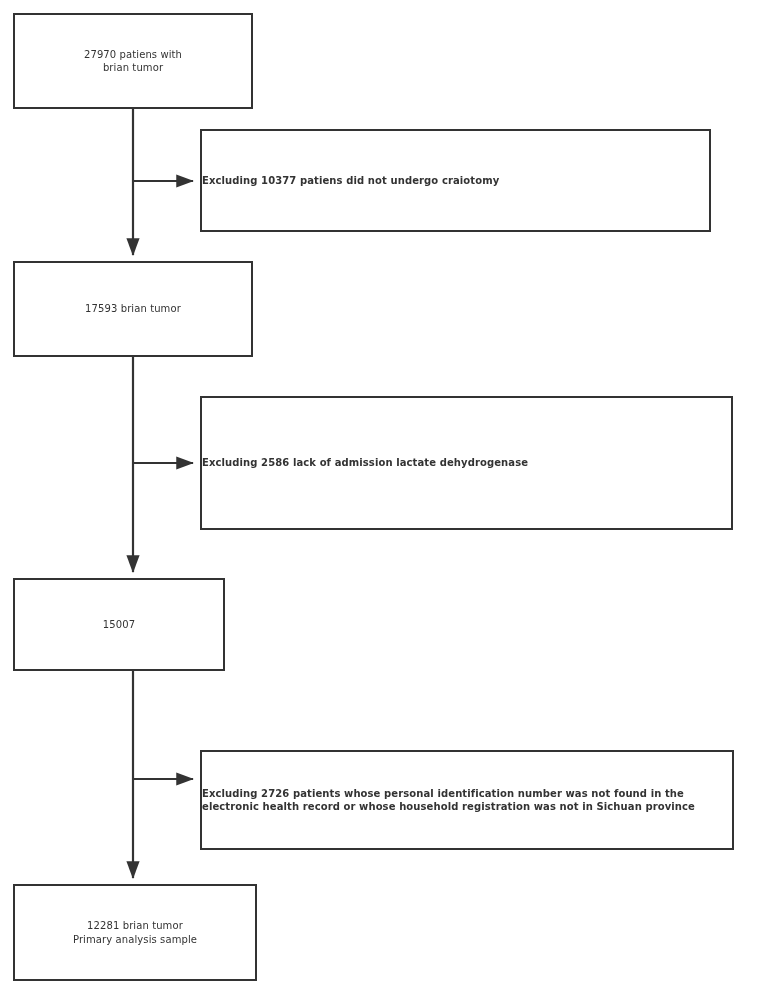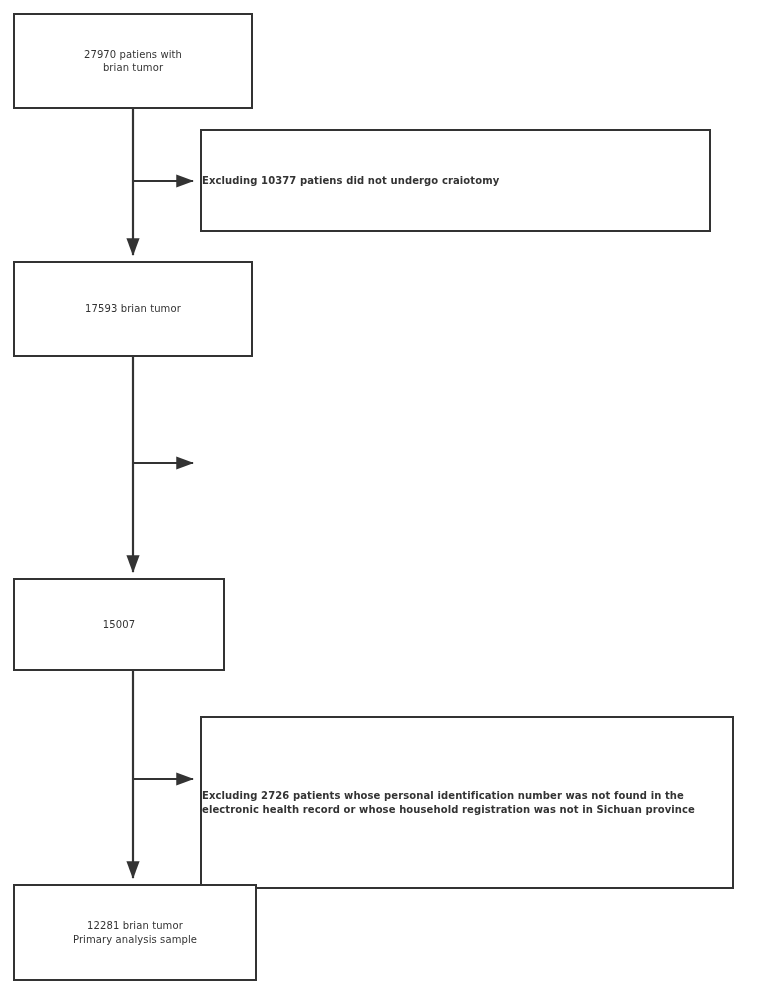--- a/index.html
+++ b/index.html
@@ -63,21 +63,21 @@
 
   
   #node-cohort-initial { left: 13px;  top: 13px;  width: 240px; height: 96px; }
   #node-cohort-2       { left: 13px;  top: 261px; width: 240px; height: 96px; }
   #node-cohort-3       { left: 13px;  top: 578px; width: 212px; height: 93px; }
   #node-cohort-final   { left: 13px;  top: 884px; width: 244px; height: 97px; }
 
   
   #node-exclusion-1 { left: 200px; top: 129px; width: 511px; height: 103px; }
   #node-exclusion-2 { left: 200px; top: 396px; width: 533px; height: 134px; }
-  #node-exclusion-3 { left: 200px; top: 716px; width: 534px; height: 173px; }
+  #node-exclusion-3 { left: 200px; top: 750px; width: 534px; height: 100px; }
 </style>
 </head>
 <body>
 
 <div id="flowchart">
 
   <svg class="svg-layer" viewBox="0 0 773 997" width="773" height="997" xmlns="http://www.w3.org/2000/svg">
     <defs>
       <marker id="arrowhead" markerWidth="9" markerHeight="9" refX="7.6" refY="3.6" orient="auto" markerUnits="strokeWidth">
         <path d="M0,0.6 L8,3.6 L0,6.6 z" fill="#333333"></path>
@@ -115,20 +115,23 @@
   </div>
 
   <div class="node leftal" id="node-exclusion-1">
     <span class="label">Excluding 10377 patiens did not undergo craiotomy</span>
   </div>
 
   <div class="node center" id="node-cohort-2">
     <span class="label">17593 brian tumor</span>
   </div>
 
+  <div class="node leftal" id="node-exclusion-2">
+    <span class="label">Excluding 2586 lack of admission lactate dehydrogenase</span>
+  </div>
 
   <div class="node center" id="node-cohort-3">
     <span class="label">15007</span>
   </div>
 
   <div class="node leftal" id="node-exclusion-3">
     <span class="label">Excluding 2726 patients whose personal identification number was not found in the electronic health record or whose household registration was not in Sichuan province</span>
   </div>
 
   <div class="node center" id="node-cohort-final">

